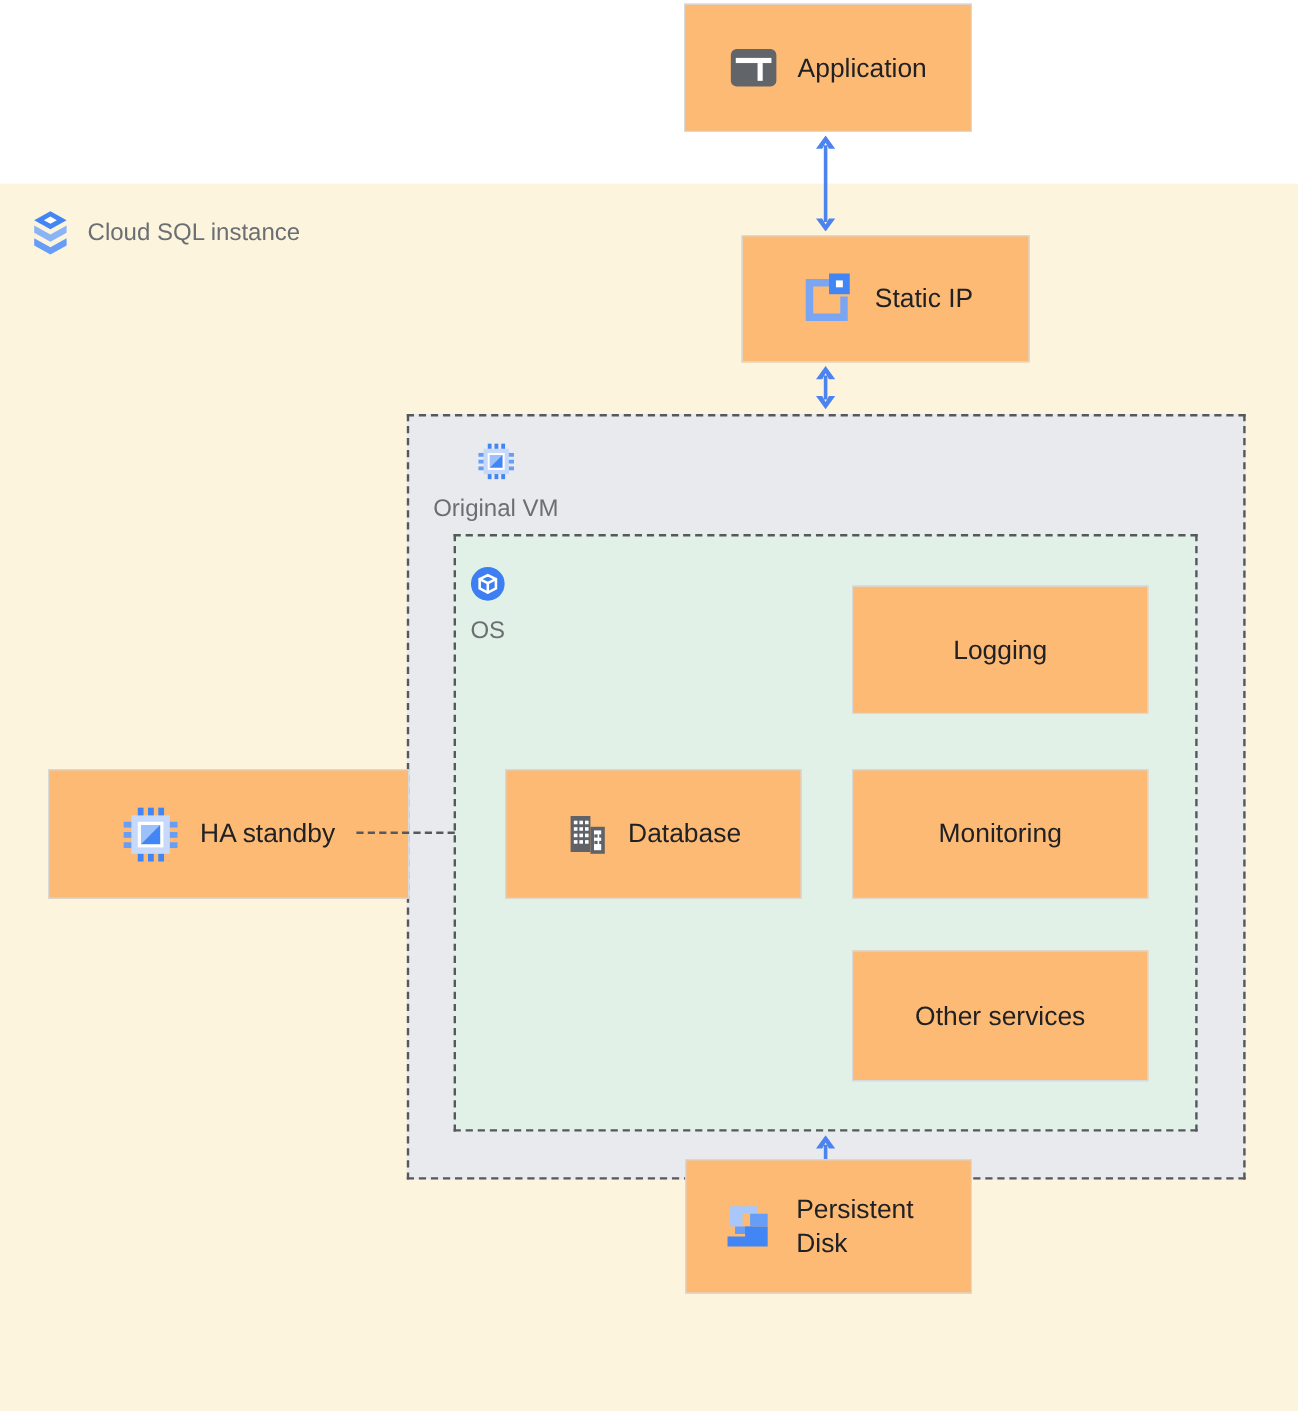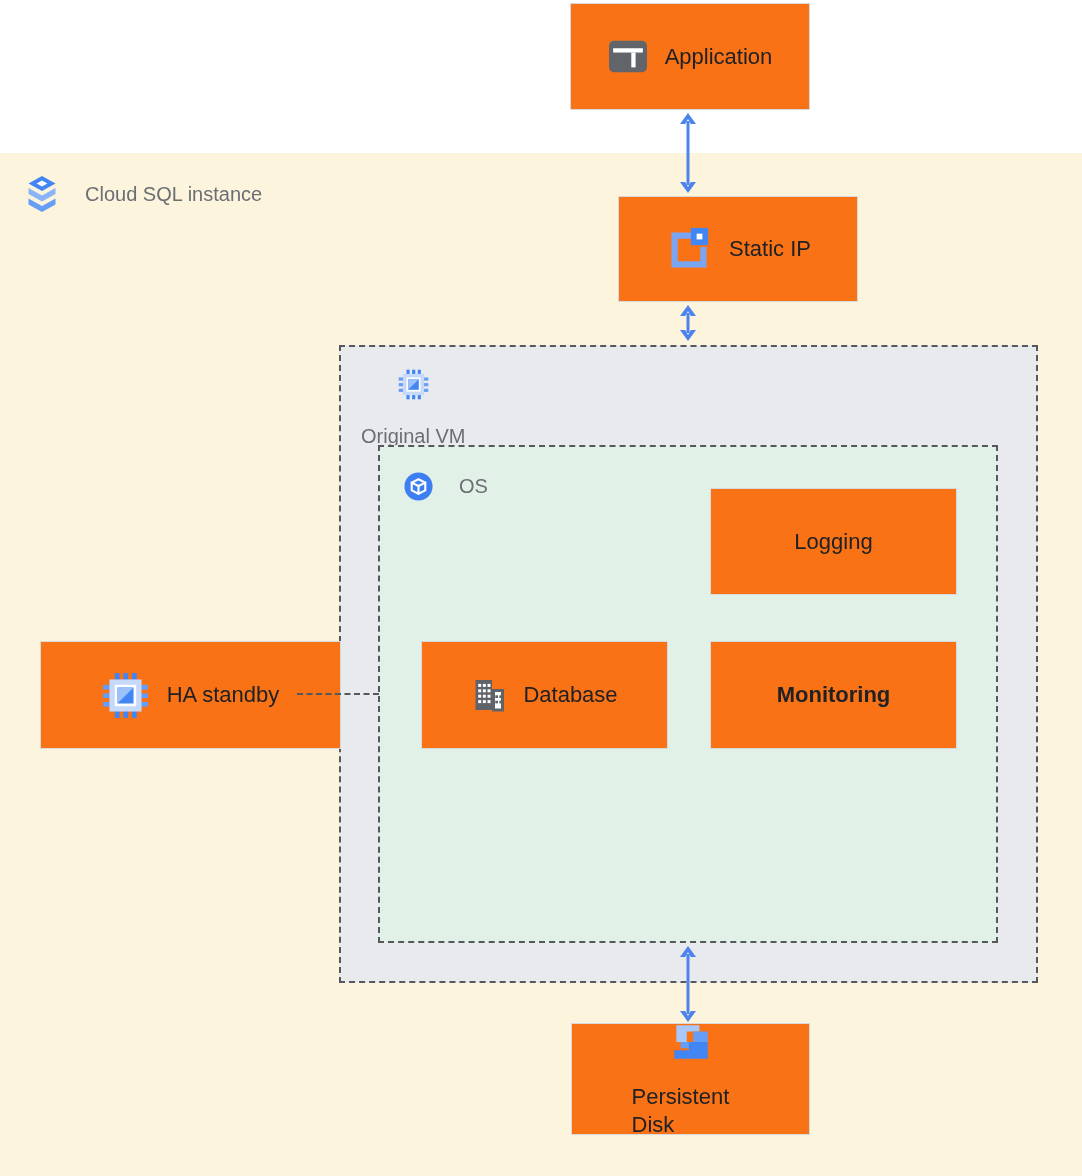--- a/index.html
+++ b/index.html
@@ -1,21 +1,21 @@
 <!DOCTYPE html>
 <html><head>
 <meta charset="utf-8">
 <style>
   html,body{margin:0;padding:0;background:#ffffff;}
   .canvas{position:relative;width:1082px;height:1176px;background:#ffffff;
           font-family:"Liberation Sans","DejaVu Sans",sans-serif;overflow:hidden;}
   .region-cream{position:absolute;left:0;top:153px;width:1082px;height:1023px;background:#fcf4dc;}
-  .region-label{position:absolute;display:flex;align-items:center;gap:25px;
+  .region-label{position:absolute;display:flex;align-items:center;gap:13px;
                 font-size:20px;color:#6b6f74;}
-  .node{position:absolute;background:#f97316;border:1px solid #d7dadd;
+  .node{position:absolute;background:#fdba74;border:1px solid #d7dadd;
         display:flex;align-items:center;justify-content:center;
         font-size:22px;color:#202124;box-sizing:border-box;}
   .node .lbl{white-space:nowrap;}
   .dashed-region{position:absolute;box-sizing:border-box;border:2px dashed #55585c;}
   .vm-region{left:339px;top:345px;width:699px;height:638px;background:#e9eaee;}
   .os-region{left:378px;top:445px;width:620px;height:498px;background:#e2f1e8;}
   .varrow{position:absolute;width:22px;}
   .connector{position:absolute;left:297px;top:693px;width:82px;height:0;
              border-top:2px dashed #55585c;}
   svg{display:block;}
@@ -102,21 +102,21 @@
         <rect x="12" y="12" width="20" height="20" fill="#ffffff"></rect>
         <rect x="14.5" y="14.5" width="15" height="15" fill="#4285f4"></rect>
         <polygon points="14.5,14.5 29.5,14.5 14.5,29.5" fill="#9cc0f9"></polygon>
       </svg>
     </span>
     <span>Original VM</span>
   </div>
 
   <div class="dashed-region os-region"></div>
 
-  <div class="region-label" style="left:403px;top:471px;">
+  <div class="region-label" style="left:391px;top:471px;flex-direction:column;">
     <span>
       <svg width="31" height="31" viewBox="0 0 32 32">
         <circle cx="16" cy="16" r="14.5" fill="#3d7ef2"></circle>
         <g stroke="#ffffff" stroke-width="2.2" fill="none" stroke-linejoin="round" stroke-linecap="round">
           <path d="M16 8.5 L23 12 L16 15.5 L9 12 Z"></path>
           <path d="M9 12 V20 L16 23.5 L23 20 V12"></path>
           <path d="M16 15.5 V23.5"></path>
         </g>
       </svg>
     </span>
@@ -150,24 +150,27 @@
           <rect x="16.2" y="12.2" width="1.8" height="1.8"></rect>
             <rect x="18.9" y="12.2" width="1.8" height="1.8"></rect>
           <rect x="16.2" y="15.8" width="1.8" height="1.8"></rect>
             <rect x="18.9" y="15.8" width="1.8" height="1.8"></rect>
         </g>
       </svg>
     </span>
     <span class="lbl">Database</span>
   </div>
 
-  <div class="node" style="left:710px;top:641px;width:247px;height:108px;font-weight:bold;">
+  <div class="node" style="left:710px;top:641px;width:247px;height:108px;">
     <span class="lbl">Monitoring</span>
   </div>
 
+  <div class="node" style="left:710px;top:792px;width:247px;height:109px;">
+    <span class="lbl">Other services</span>
+  </div>
 
   <div class="node" style="left:40px;top:641px;width:301px;height:108px;gap:18px;">
     <span>
       <svg width="47" height="47" viewBox="0 0 44 44">
         <g fill="#4285f4">
           <rect x="12" y="1" width="4.5" height="8"></rect>
             <rect x="20" y="1" width="4.5" height="8"></rect>
             <rect x="28" y="1" width="4.5" height="8"></rect>
           <rect x="12" y="35" width="4.5" height="8"></rect>
             <rect x="20" y="35" width="4.5" height="8"></rect>
@@ -193,21 +196,21 @@
   <div class="connector"></div>
 
   <div class="varrow" style="left:677px;top:946px;">
     <svg width="22" height="76" viewBox="0 0 22 76">
       <line x1="11" y1="8" x2="11" y2="68" stroke="#4c83ee" stroke-width="3"></line>
       <polygon points="11,0 19,11 13.8,11 11,6 8.2,11 3,11" fill="#4c83ee"></polygon>
       <polygon points="11,76 19,65 13.8,65 11,70 8.2,65 3,65" fill="#4c83ee"></polygon>
     </svg>
   </div>
 
-  <div class="node" style="left:571px;top:1023px;width:239px;height:112px;gap:18px;flex-direction:column;">
+  <div class="node" style="left:571px;top:966px;width:239px;height:112px;gap:18px;">
     <span>
       <svg width="46" height="46" viewBox="0 0 44 44">
         <path fill="#a8c7fa" d="M8 6 h22 v6 H18 v10 H8 z"></path>
         <path fill="#669df6" d="M38 12 v10 H24 v6 H12 v-6 h12 V12 z"></path>
         <path fill="#4285f4" d="M6 38 v-8 h14 v-8 h18 v16 z"></path>
       </svg>
     </span>
     <span style="width:118px;line-height:28px;">Persistent Disk</span>
   </div>
 

